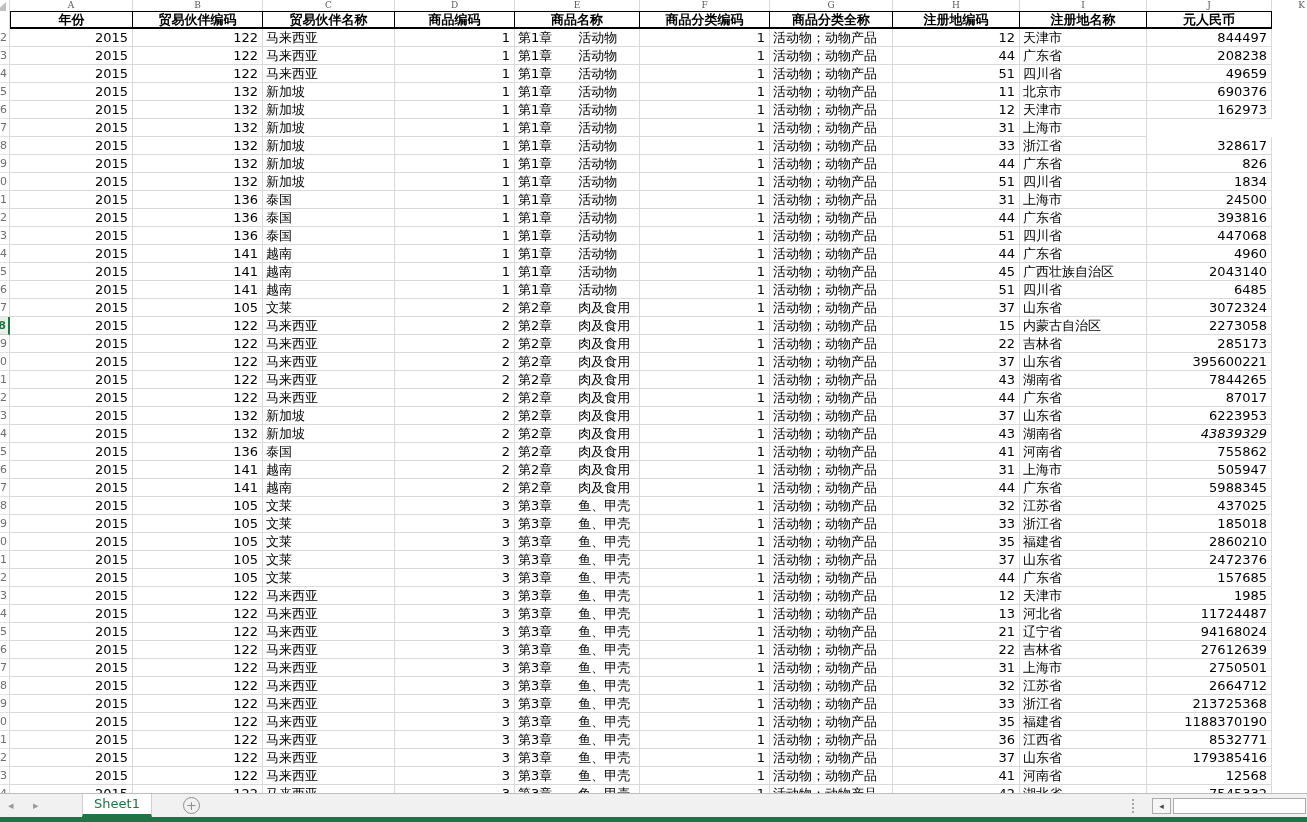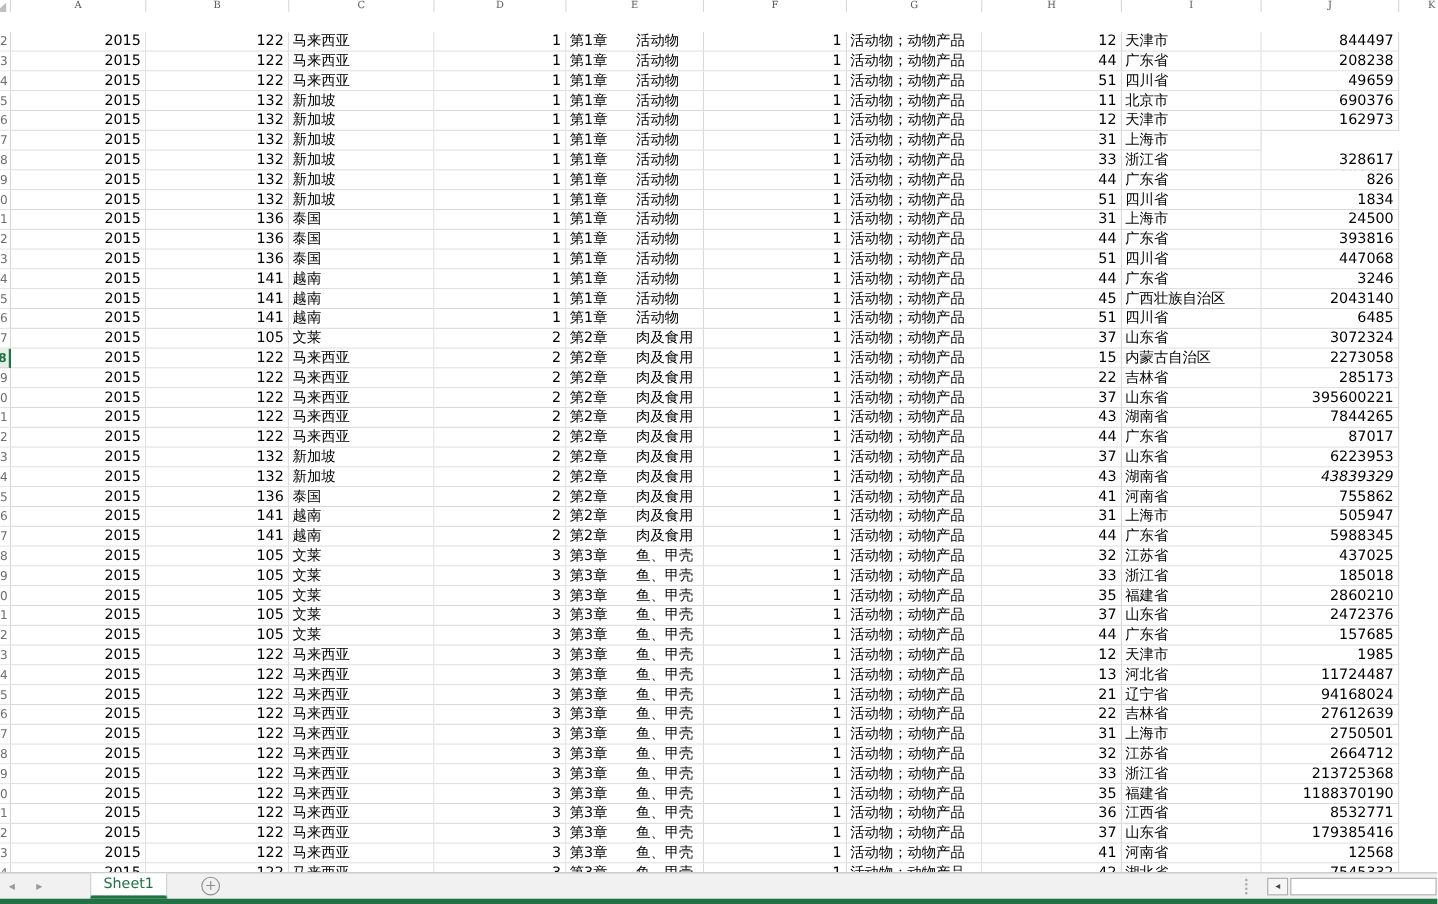--- a/index.html
+++ b/index.html
@@ -75,20 +75,34 @@
       <div class="letter-cell" style="width: 120px;">D</div>
       <div class="letter-cell" style="width: 125px;">E</div>
       <div class="letter-cell" style="width: 130px;">F</div>
       <div class="letter-cell" style="width: 123px;">G</div>
       <div class="letter-cell" style="width: 127px;">H</div>
       <div class="letter-cell" style="width: 127px;">I</div>
       <div class="letter-cell" style="width: 125px;">J</div>
       <div class="letter-cell letter-extra" style="text-align: right; padding-right: 2px;">K</div>
     </div>
 
+  <div class="header-row">
+    <div class="rowhdr-blank"></div>
+
+  <div class="header-cell first" style="width: 123px;">年份</div>
+      <div class="header-cell" style="width: 130px;">贸易伙伴编码</div>
+      <div class="header-cell" style="width: 132px;">贸易伙伴名称</div>
+      <div class="header-cell" style="width: 120px;">商品编码</div>
+      <div class="header-cell" style="width: 125px;">商品名称</div>
+      <div class="header-cell" style="width: 130px;">商品分类编码</div>
+      <div class="header-cell" style="width: 123px;">商品分类全称</div>
+      <div class="header-cell" style="width: 127px;">注册地编码</div>
+      <div class="header-cell" style="width: 127px;">注册地名称</div>
+      <div class="header-cell" style="width: 125px;">元人民币</div>
+    </div>
 
   <div class="body">
 
   <div class="row">
         <div class="rownum">
           <span>2</span>
         </div>
         <div class="cell r" style="width: 123px;">2015</div>
         <div class="cell r" style="width: 130px;">122</div>
         <div class="cell l" style="width: 132px;">马来西亚</div>
@@ -271,21 +285,21 @@
         </div>
         <div class="cell r" style="width: 123px;">2015</div>
         <div class="cell r" style="width: 130px;">141</div>
         <div class="cell l" style="width: 132px;">越南</div>
         <div class="cell r" style="width: 120px;">1</div>
         <div class="cell l" style="width: 125px;">第1章　　活动物</div>
         <div class="cell r" style="width: 130px;">1</div>
         <div class="cell l" style="width: 123px;">活动物；动物产品</div>
         <div class="cell r" style="width: 127px;">44</div>
         <div class="cell l" style="width: 127px;">广东省</div>
-        <div class="cell r" style="width: 125px;">3246</div>
+        <div class="cell r" style="width: 125px;">4960</div>
       </div>
       <div class="row">
         <div class="rownum">
           <span>15</span>
         </div>
         <div class="cell r" style="width: 123px;">2015</div>
         <div class="cell r" style="width: 130px;">141</div>
         <div class="cell l" style="width: 132px;">越南</div>
         <div class="cell r" style="width: 120px;">1</div>
         <div class="cell l" style="width: 125px;">第1章　　活动物</div>

